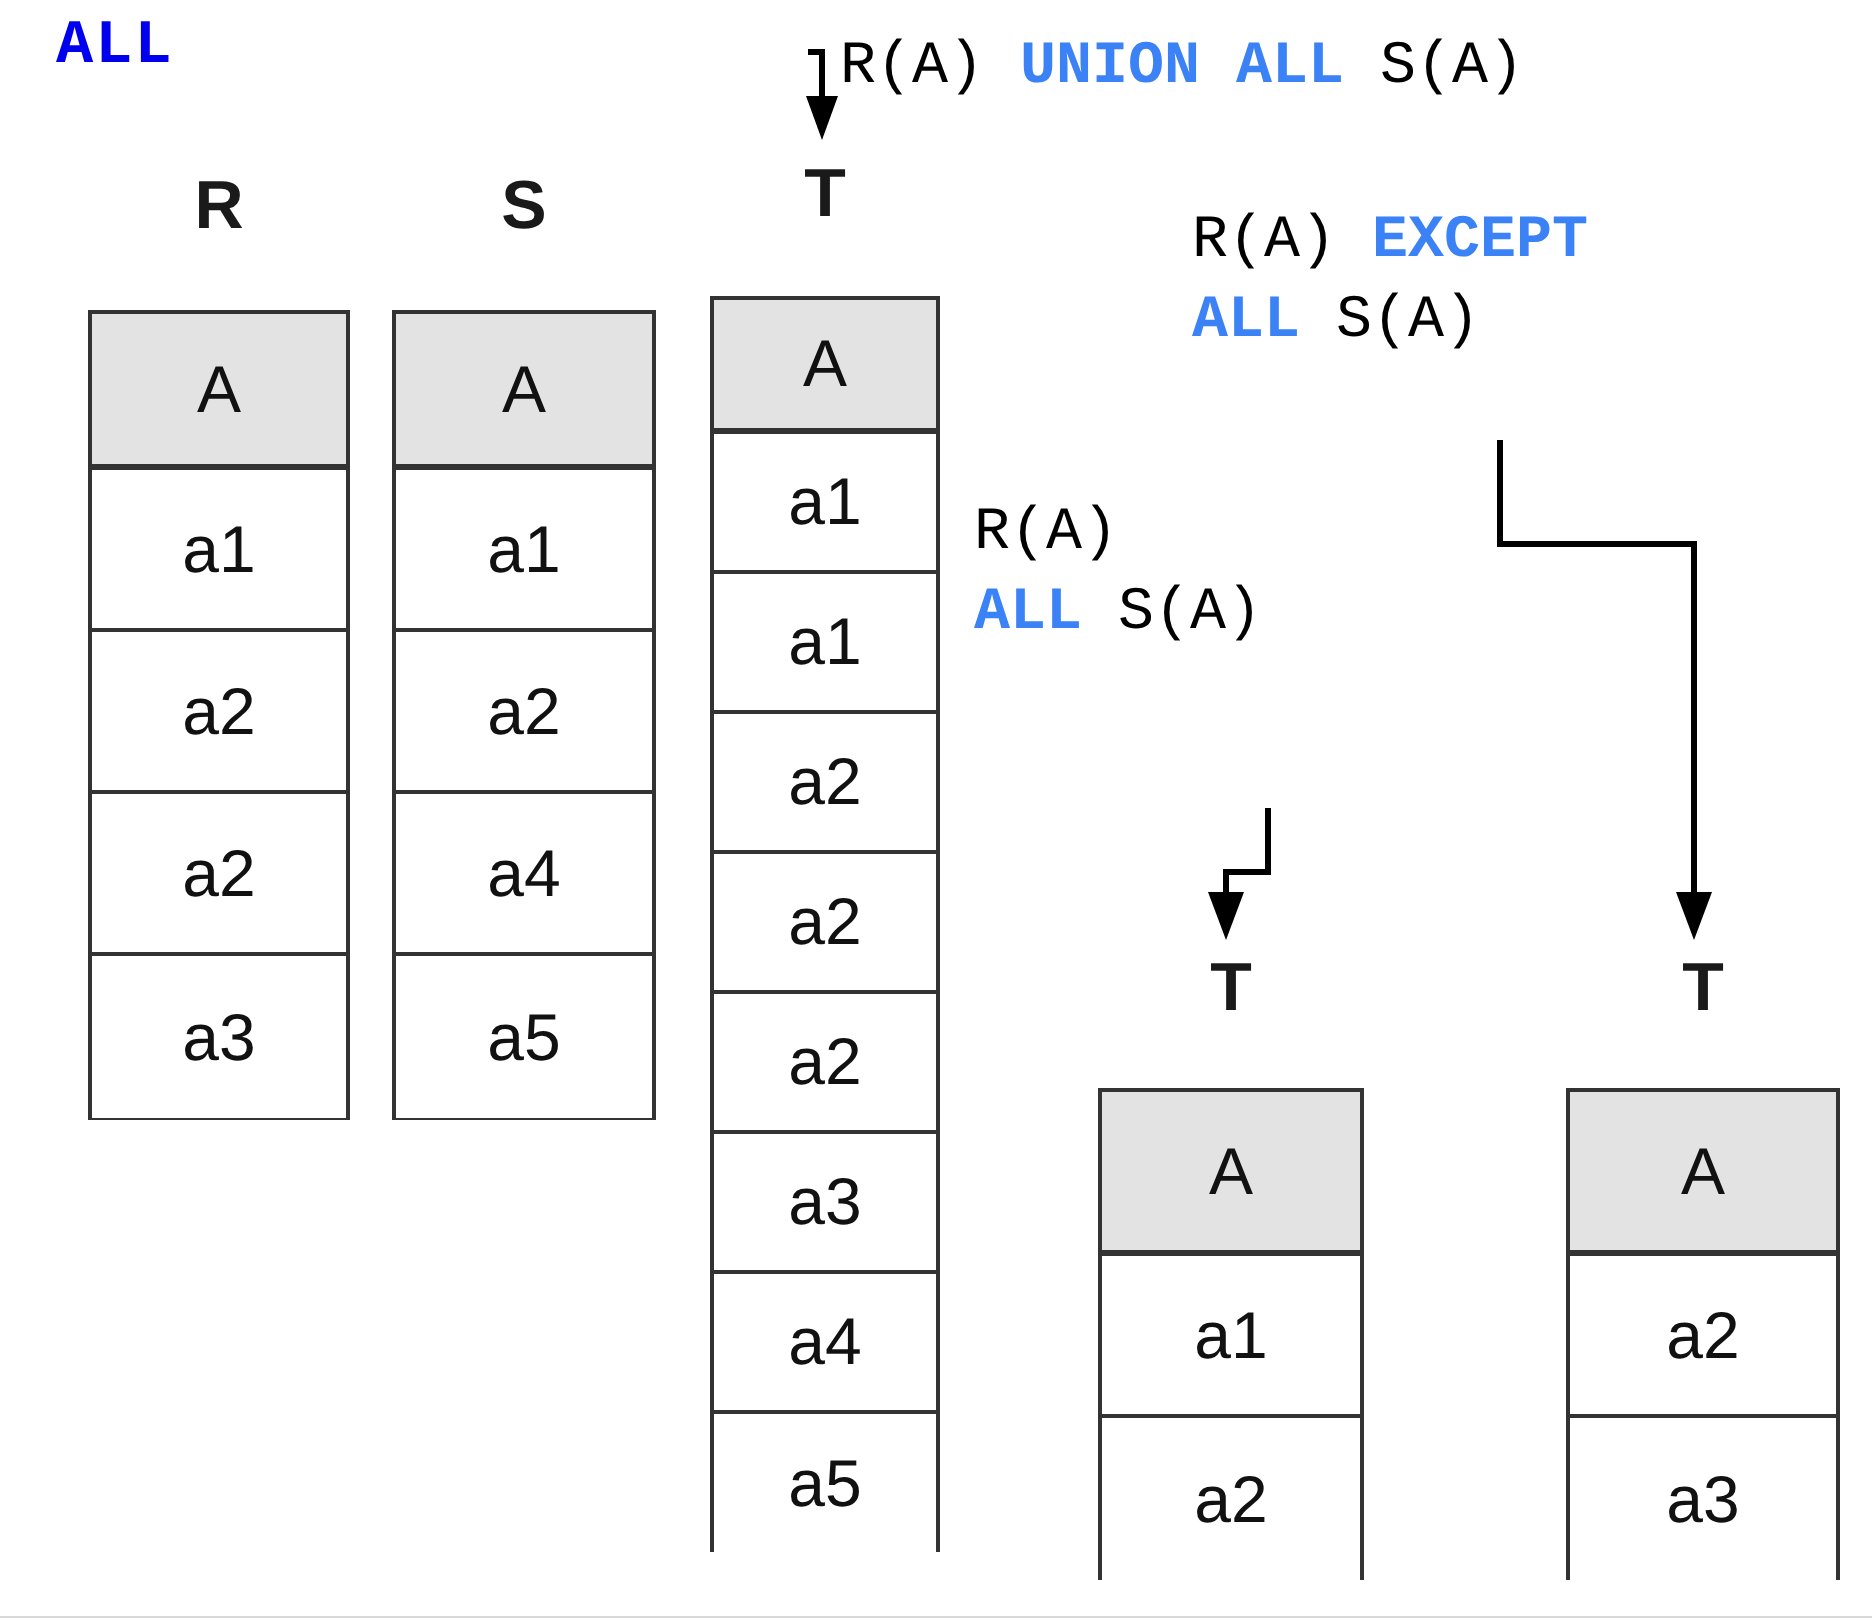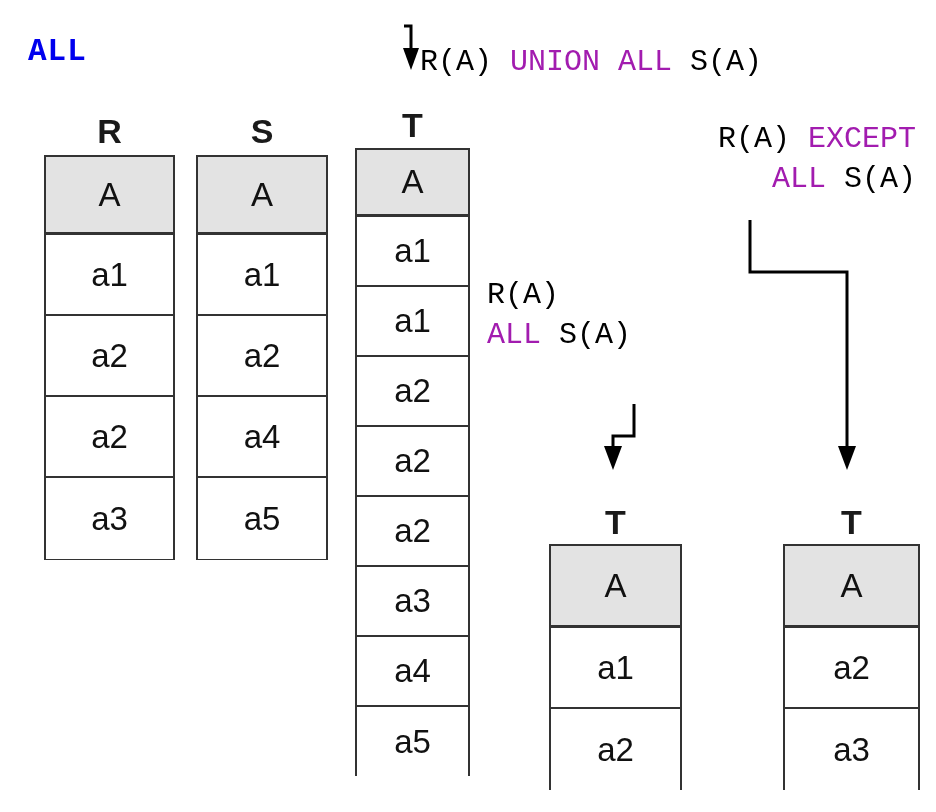--- a/index.html
+++ b/index.html
@@ -9,48 +9,48 @@
   }
   body {
     width: 936px;
     height: 812px;
     position: relative;
     overflow: hidden;
     font-family: "Liberation Sans", sans-serif;
     -webkit-font-smoothing: antialiased;
   }
 
-  .abs { position: absolute; margin-top: 28px; }
+  .abs { position: absolute; }
 
   
   .sql {
     font-family: "Liberation Mono", "DejaVu Sans Mono", monospace;
     font-size: 30px;
     color: #000000;
     white-space: pre;
     line-height: 40px;
     letter-spacing: 0px;
   }
   .kw {
-    color: #a21caf;
-    font-weight: normal;
+    color: #3b82f6;
+    font-weight: bold;
   }
 
   #all-label {
     left: 28px;
     top: 6px;
     font-family: "Liberation Mono", "DejaVu Sans Mono", monospace;
     font-size: 31px;
     font-weight: bold;
     color: #0000ee;
     letter-spacing: 1px;
   }
 
   #union-text  { left: 420px; top: 14px; }
-  #except-text { left: 596px; top: 91px; text-align: right; width: 320px;}
+  #except-text { left: 596px; top: 101px; width: 320px;}
   #intersect-text { left: 487px; top: 247px; width: 270px; }
 
   
   .caption {
     font-family: "Liberation Sans", sans-serif;
     font-weight: bold;
     font-size: 34px;
     color: #1a1a1a;
     text-align: center;
   }

